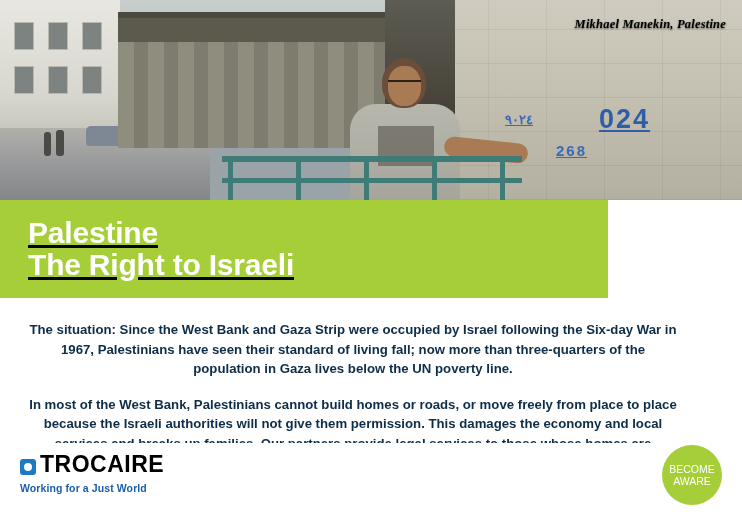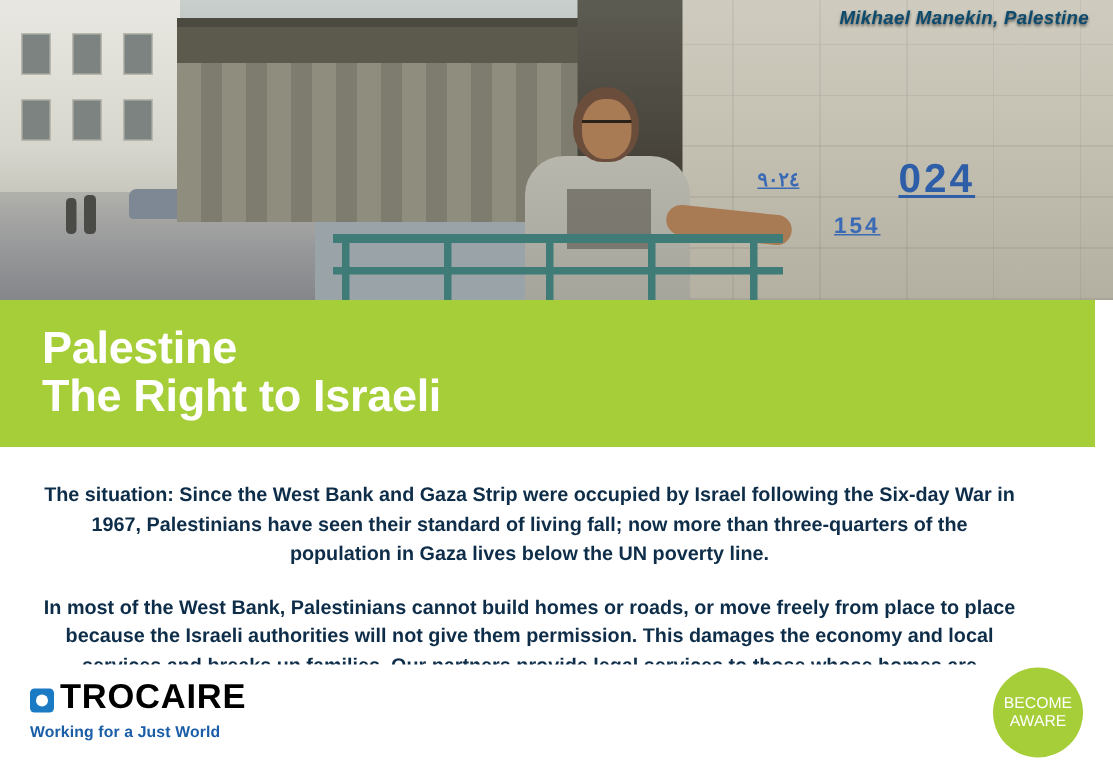--- a/index.html
+++ b/index.html
@@ -132,37 +132,39 @@
   }
   .ph-car {
     position: absolute; left: 86px; top: 126px; width: 44px; height: 20px;
     background: #7d8894; border-radius: 5px 7px 3px 3px;
   }
 
   
   .photo-caption {
     position: absolute;
     right: 16px;
-    top: 5px;
-    color: #0c4a6e;
+    top: 17px;
+    color: #000000;
     font-size: 12.5px;
     font-weight: bold;
     font-style: italic;
     letter-spacing: .2px;
     text-shadow: 0 1px 2px rgba(0,0,0,0.55);
+    font-family: Liberation Serif, serif;
   }
 
   
   .title-band {
     position: relative;
-    width: 730px;
+    width: 608px;
     height: 98px;
     background: #a6ce39;
     box-sizing: border-box;
     padding: 17px 0 0 28px;
+    text-decoration: underline;
   }
   .title-line {
     color: #ffffff;
     font-size: 30px;
     font-weight: bold;
     line-height: 32px;
     letter-spacing: -0.2px;
     font-family: "Liberation Sans", sans-serif;
   }
 
@@ -276,21 +278,21 @@
 
     <div class="ph-awning"></div>
     <div class="ph-shutters"></div>
     <div class="ph-shutter-dark"></div>
 
     <div class="ph-wall"></div>
     <div class="ph-arch"></div>
 
     <div class="ph-graffiti g2">٩٠٢٤</div>
     <div class="ph-graffiti g1">024</div>
-    <div class="ph-graffiti g3">154</div>
+    <div class="ph-graffiti g3">268</div>
 
     <div class="ph-man-body"></div>
     <div class="ph-man-print"></div>
     <div class="ph-man-arm"></div>
     <div class="ph-man-head"></div>
     <div class="ph-man-face"></div>
     <div class="ph-man-glasses"></div>
 
     <div class="ph-rail">
       <div class="ph-rail-bar" style="left:0;top:6px;width:300px;height:6px;"></div>

